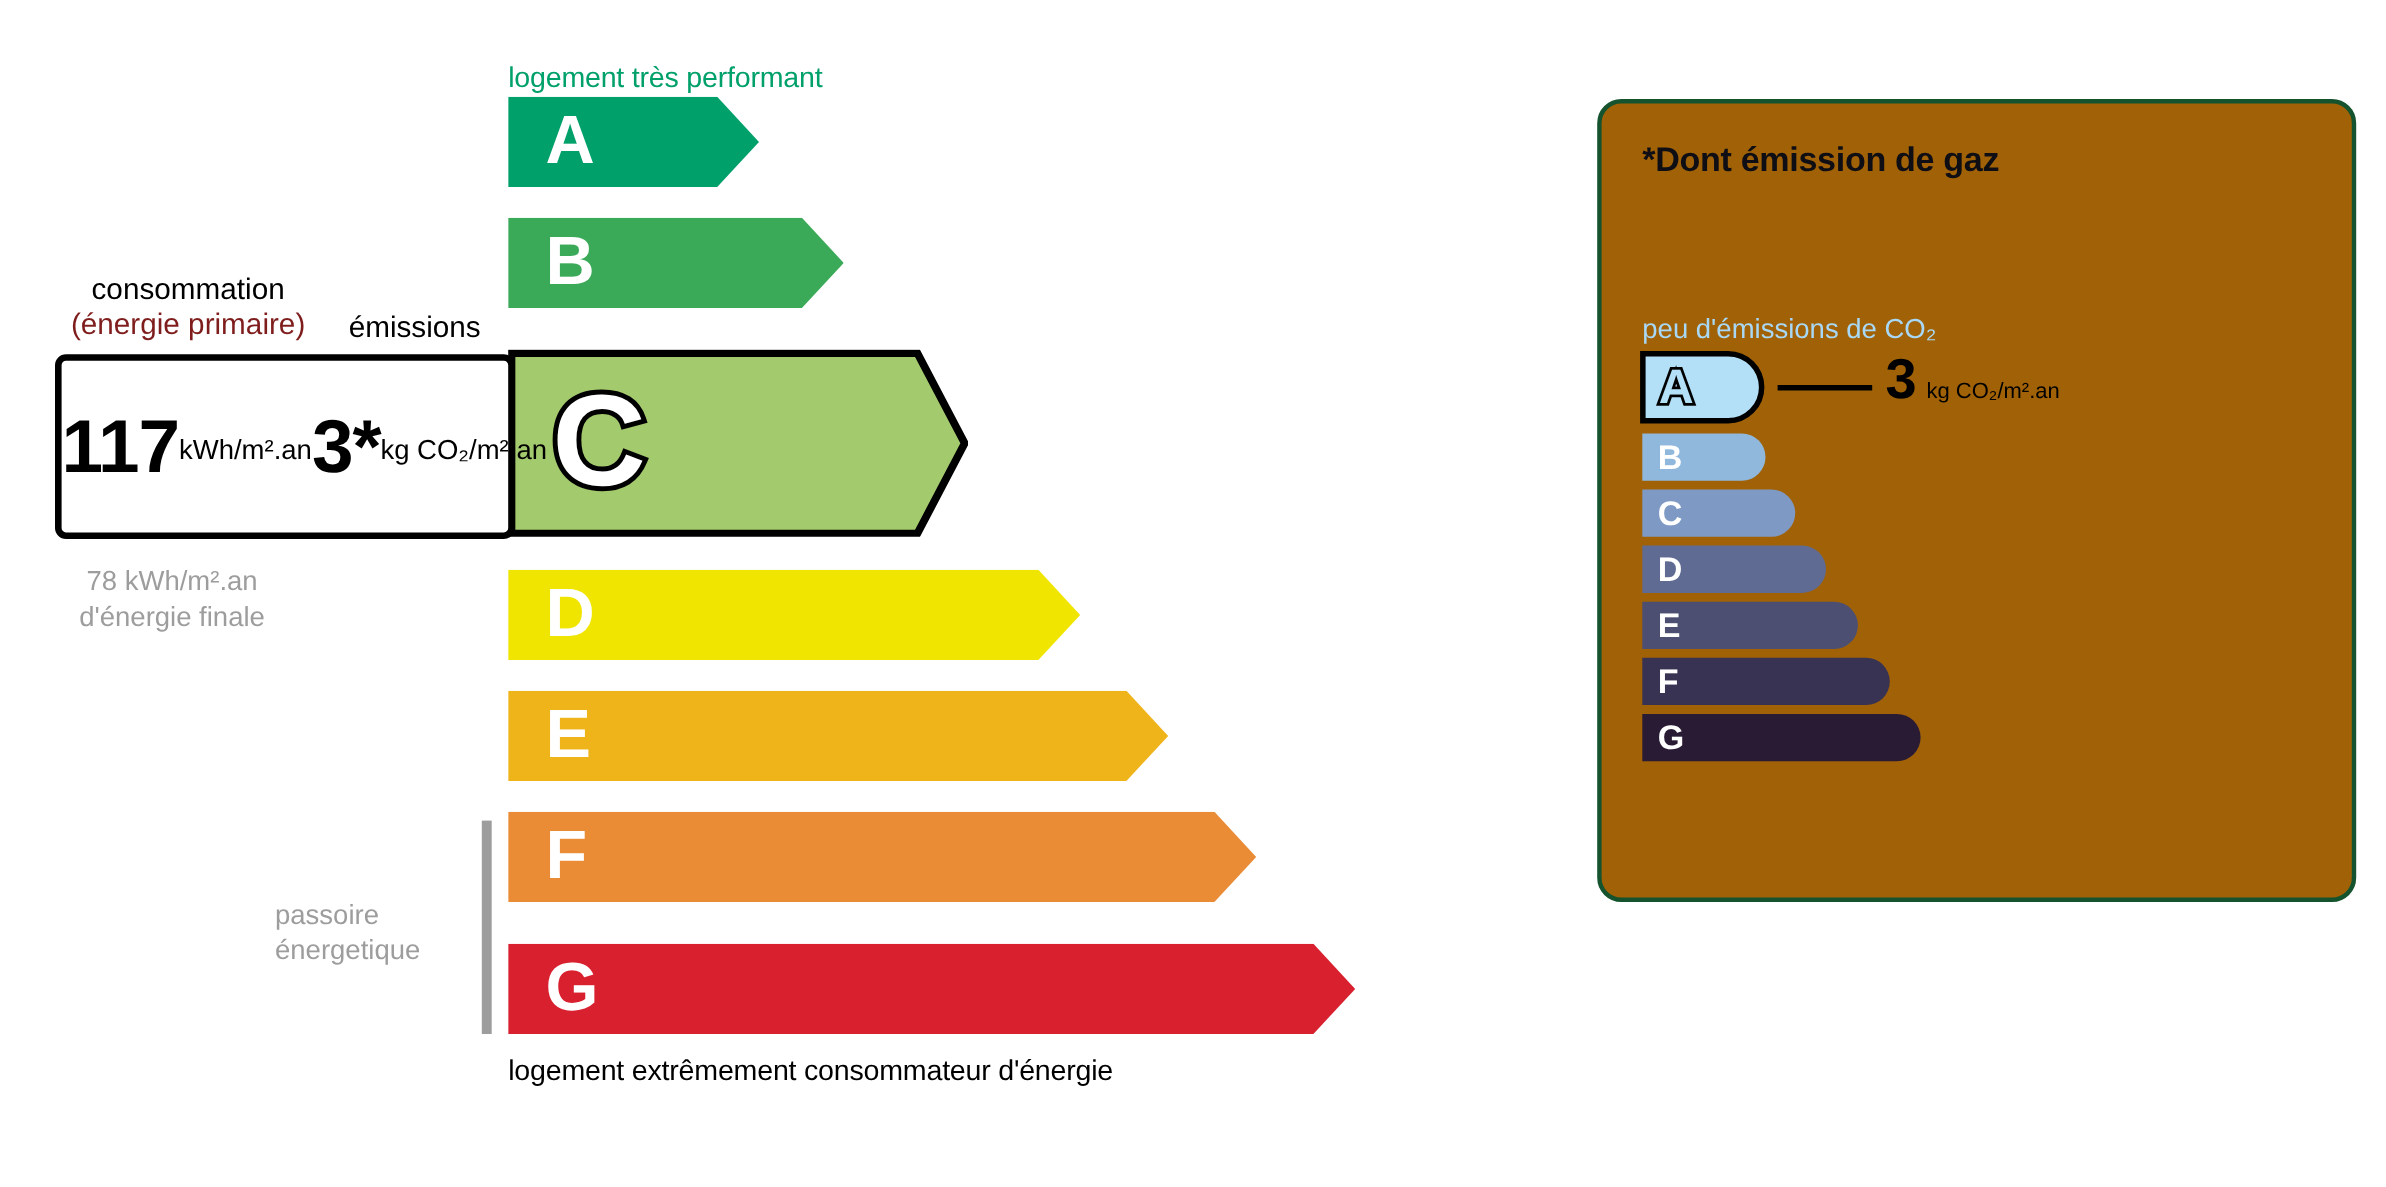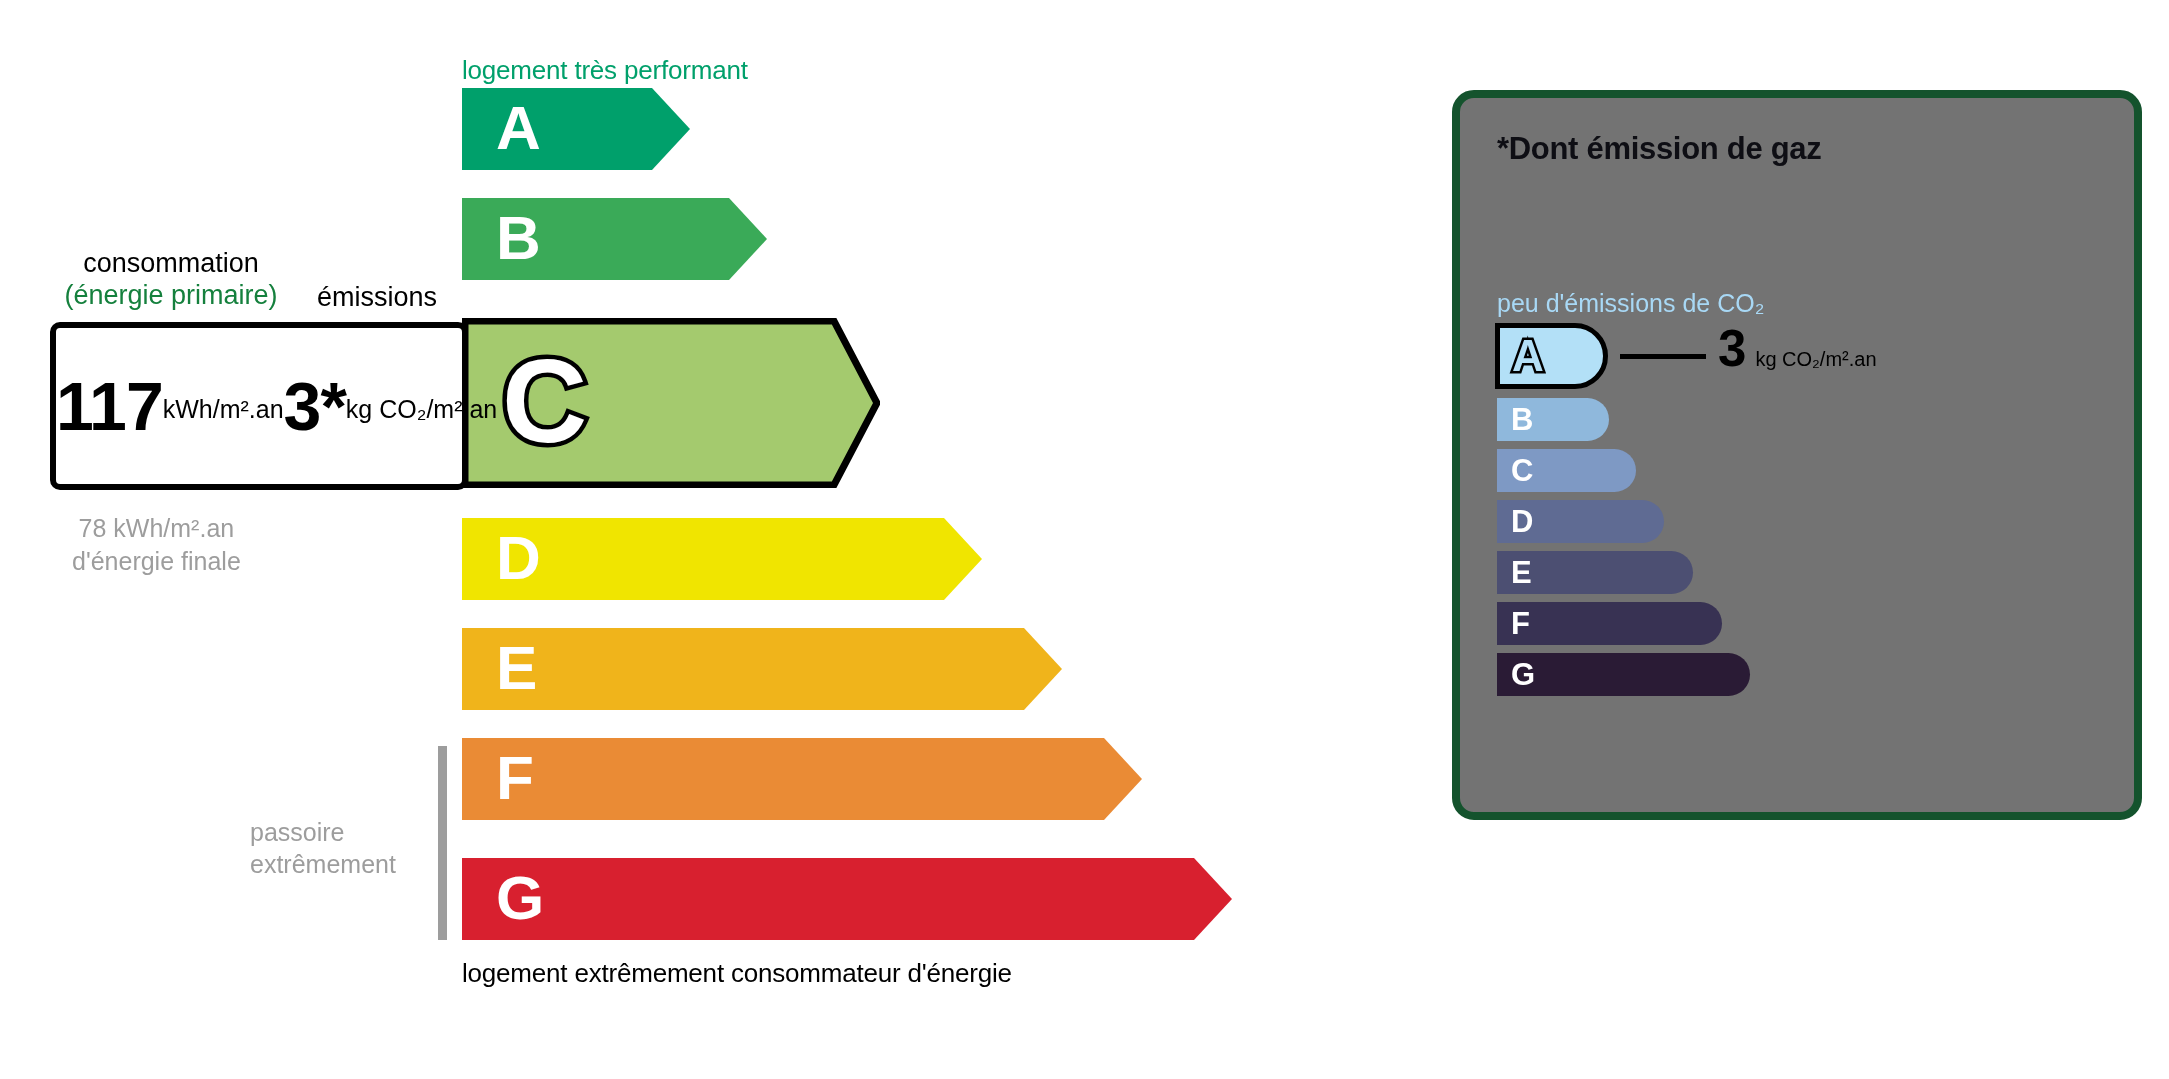--- a/index.html
+++ b/index.html
@@ -87,21 +87,21 @@
   }
   .value-unit {
     font-size: 25px; color: #000; margin-top: 6px; white-space: nowrap;
   }
 
   .hdr-consumption {
     position: absolute; left: 56px; top: 248px;
     width: 230px; text-align: center;
     font-size: 27px; color: #000; line-height: 1.17;
   }
-  .hdr-consumption .sub { color: #15803d; }
+  .hdr-consumption .sub { color: #7f1d1d; }
   .hdr-emissions {
     position: absolute; left: 292px; top: 282px;
     width: 170px; text-align: center;
     font-size: 27px; color: #000;
   }
 
   .final-energy {
     position: absolute; left: 72px; top: 512px;
     font-size: 25px; color: #9d9d9d; line-height: 1.3; text-align: center;
   }
@@ -114,22 +114,22 @@
   .passoire-label {
     position: absolute; left: 250px; top: 816px;
     width: 172px; text-align: left;
     font-size: 25px; color: #9d9d9d; line-height: 1.28;
   }
 
   
   #co2panel {
     position: absolute; left: 1452px; top: 90px;
     width: 690px; height: 730px;
-    border: 8px solid #14532d; border-radius: 22px;
-    background: #737373;
+    border: 4px solid #14532d; border-radius: 22px;
+    background: #a16207;
   }
   .co2-title {
     position: absolute; left: 37px; top: 32px;
     font-size: 31px; font-weight: bold; color: #0e0e14;
     line-height: 1.22; letter-spacing: -0.3px;
   }
   .co2-top-caption {
     position: absolute; left: 37px; top: 191px;
     font-size: 25px; color: #a8d8f5;
   }
@@ -275,21 +275,21 @@
     </div>
 
     <div class="final-energy">
       <div>78 kWh/m².an</div>
       <div>d'énergie finale</div>
     </div>
 
     <div class="passoire-bar"></div>
     <div class="passoire-label">
       <div>passoire</div>
-      <div>extrêmement</div>
+      <div>énergetique</div>
     </div>
   </div>
 
   <div id="co2panel">
 
     <div class="co2-title">
       <div>*Dont émission de gaz</div>
     </div>
 
     <div class="co2-top-caption">peu d'émissions de CO₂</div>

